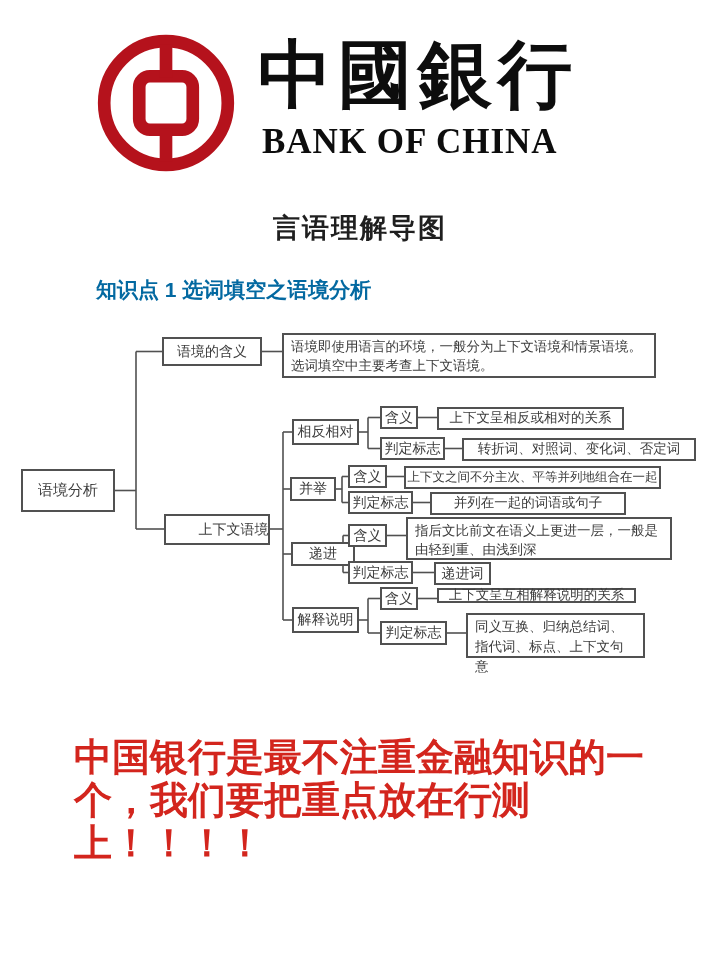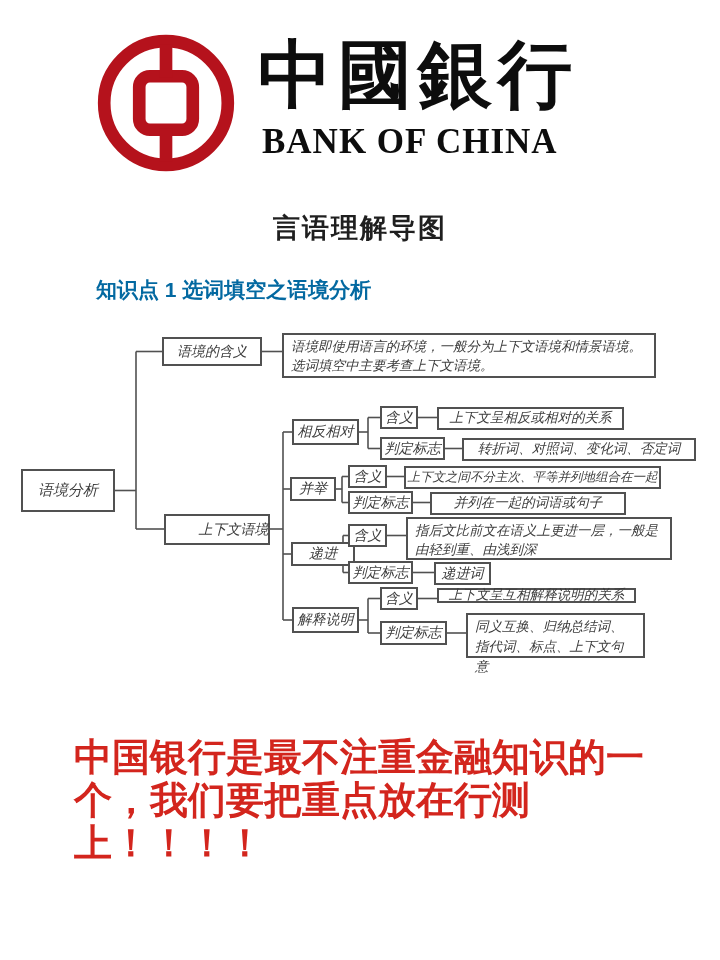--- a/index.html
+++ b/index.html
@@ -30,21 +30,21 @@
     position:absolute; left:60px; top:276px;
     font-size:21px; font-weight:bold; color:#0369a1;margin-left:36px;
   }
   
   .mindmap { position:absolute; left:0; top:0; width:720px; height:960px; }
   .connectors { position:absolute; left:0; top:0; z-index:0; }
   .nbox {
     position:absolute; box-sizing:border-box; z-index:1;
     border:2px solid #515151; background:#ffffff; color:#3c3c3c;
     display:flex; align-items:center; justify-content:center;
-    font-family:"Liberation Serif","DejaVu Serif",serif; font-style:italic;
+    font-family:"Liberation Serif","DejaVu Serif",serif; 
     font-size:14px; line-height:1.25; white-space:nowrap;
   }
   .nbox.multi {
     display:block; white-space:normal; text-align:left;
     padding:2px 7px; font-size:13.5px; line-height:19px;
   }
   
   .note {
     position:absolute; left:74px; top:736px;
     font-size:38px; line-height:43px; font-weight:600; color:#d3251d;

